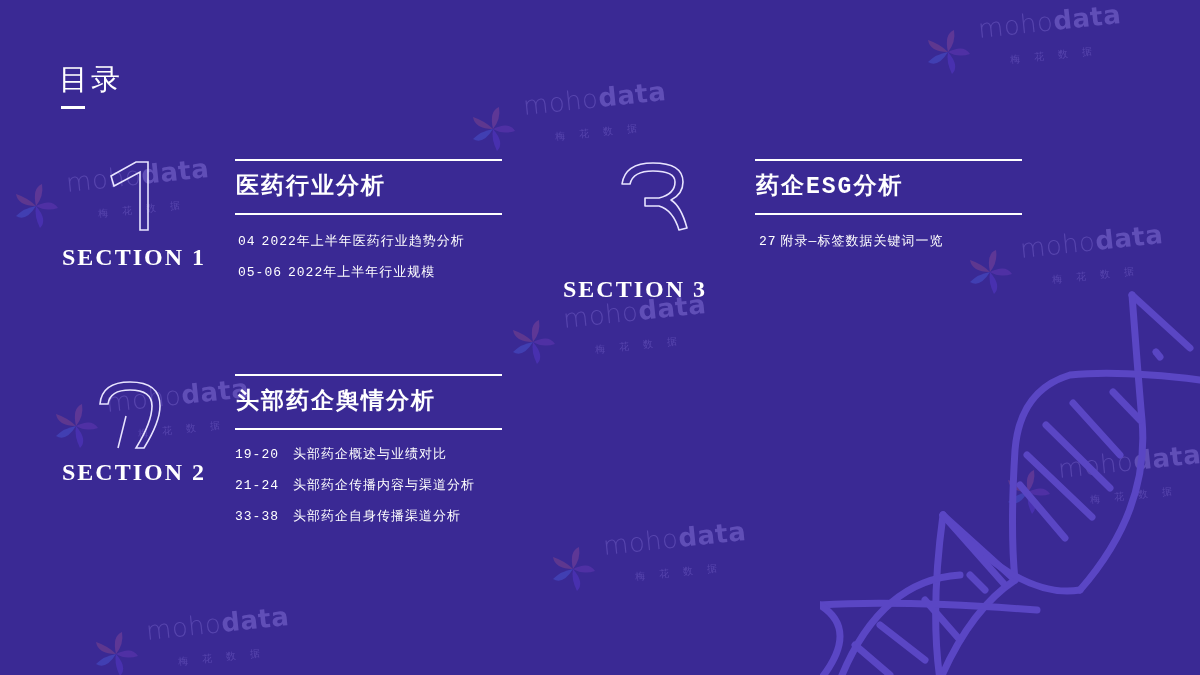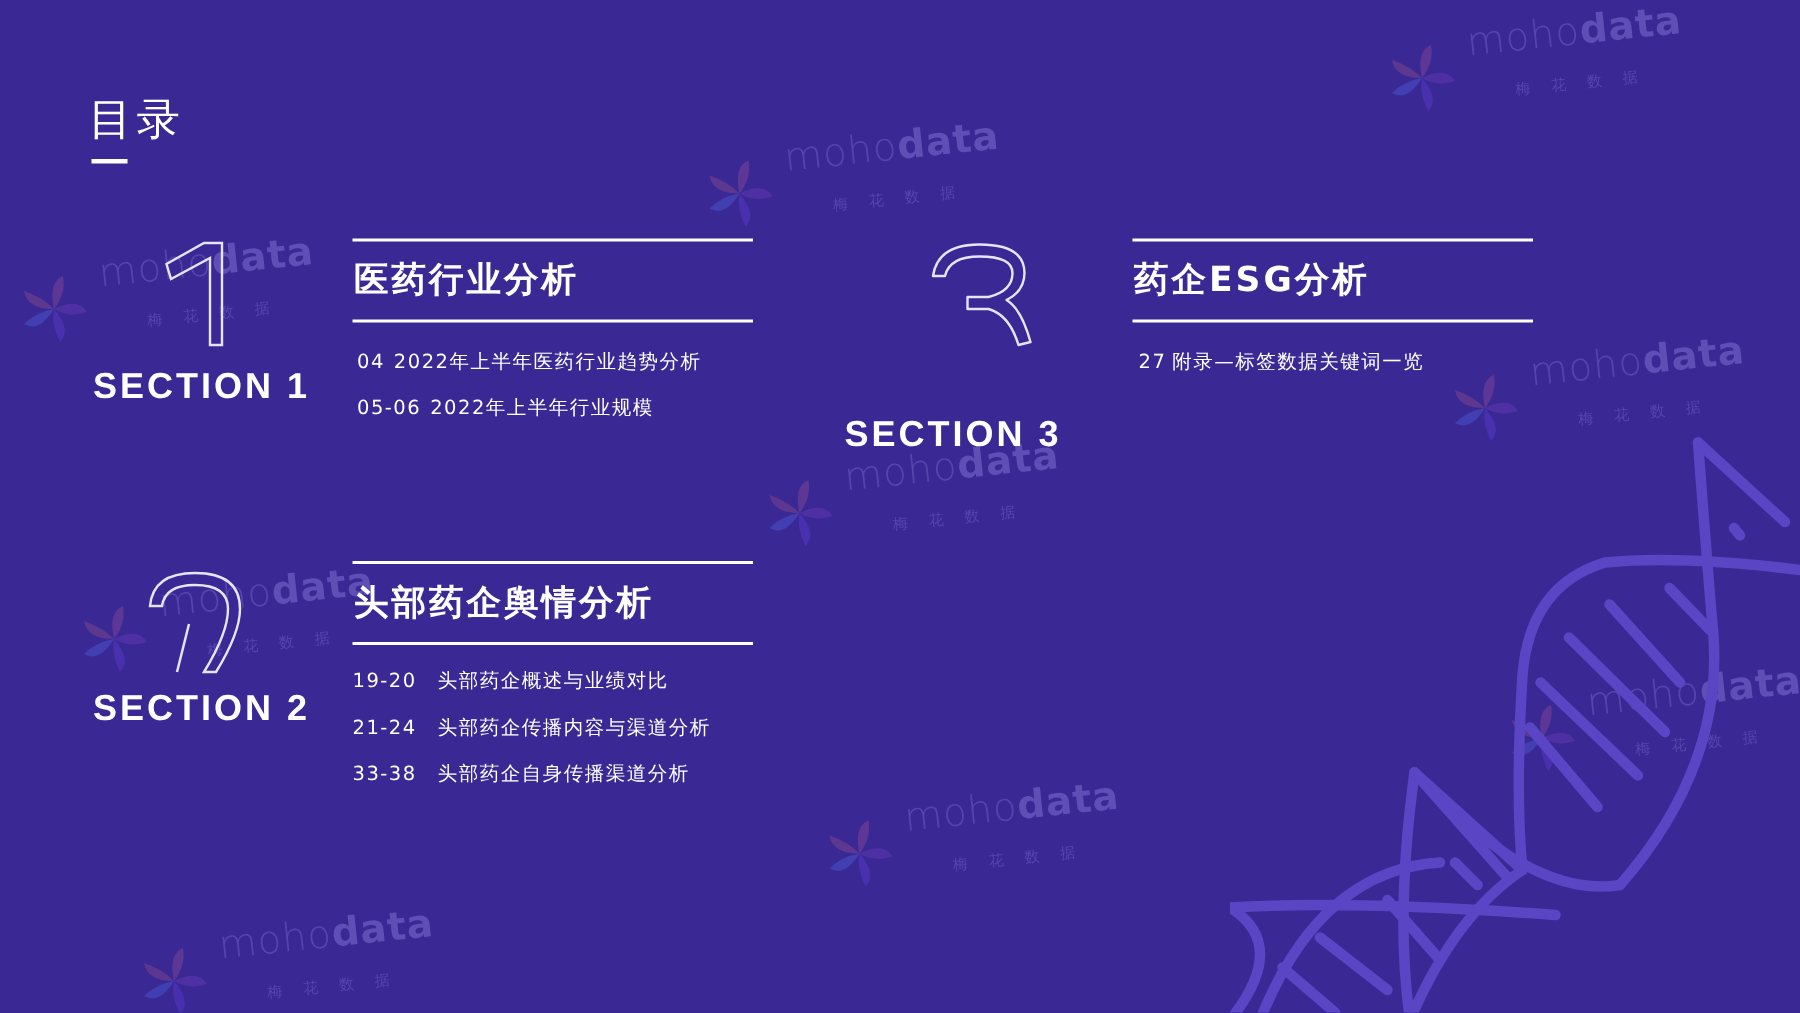--- a/index.html
+++ b/index.html
@@ -35,24 +35,24 @@
     font-size: 29px; font-weight: normal; letter-spacing: 3px;
   }
   .title-underline {
     position: absolute; left: 61px; top: 106px; width: 24px; height: 3px; background: #fff;
   }
 
   
   .big-num { position: absolute; }
   .section-label {
     position: absolute;
-    font-family: Liberation Sans, sans-serif;
+    font-family: Liberation Serif, serif;
     font-weight: bold; font-size: 24px; letter-spacing: 2px;
   }
-  .sec-block { position: absolute; }
+  .sec-block { position: absolute; font-family: Liberation Mono, monospace; }
   .sec-line { height: 2px; background: #fff; width: 267px; }
   .sec-heading {
     font-size: 23px; font-weight: bold; letter-spacing: 2px;
     height: 52px; line-height: 52px; padding-left: 1px;
   }
   .sec-items { list-style: none; margin-top: 16px; }
   .sec-items li {
     font-size: 13px; height: 31px; line-height: 16px;
     letter-spacing: 1px; white-space: nowrap;
   }

